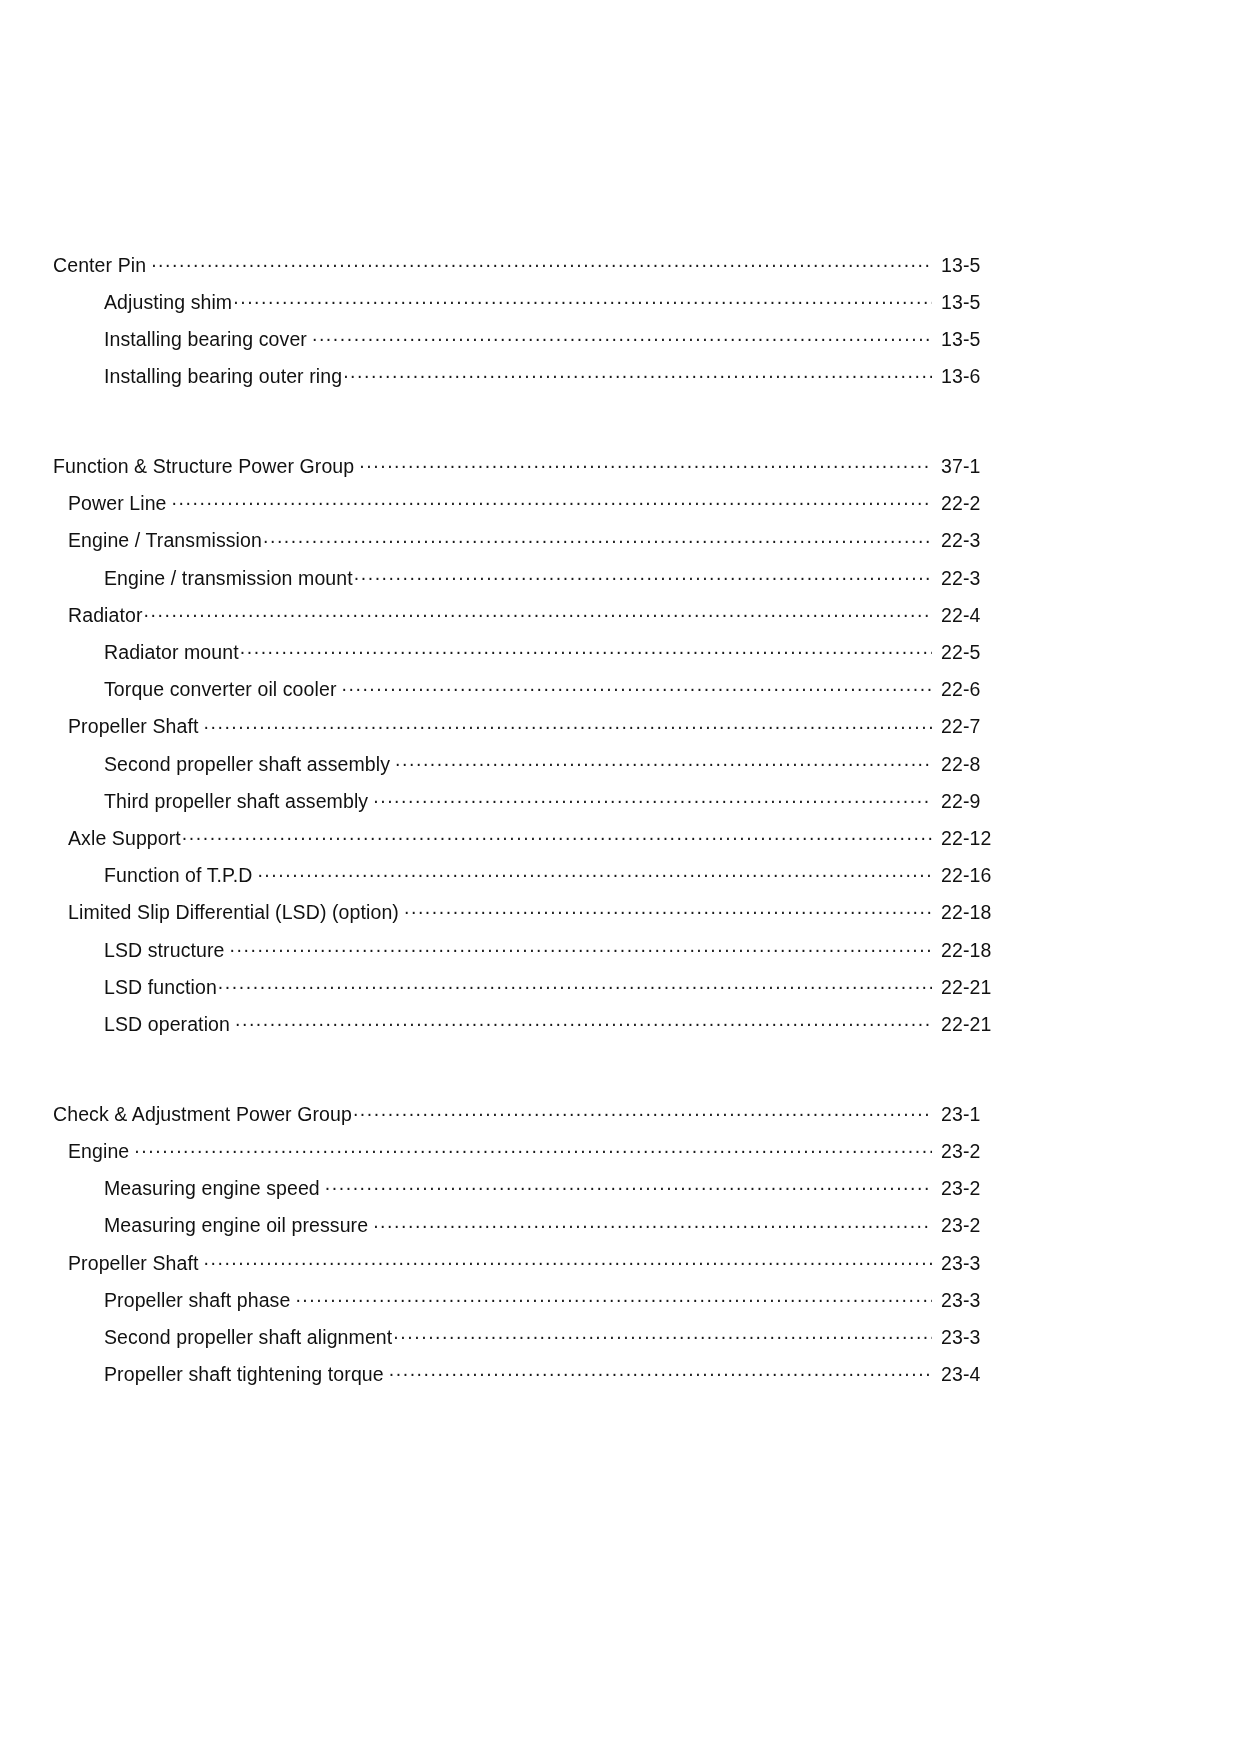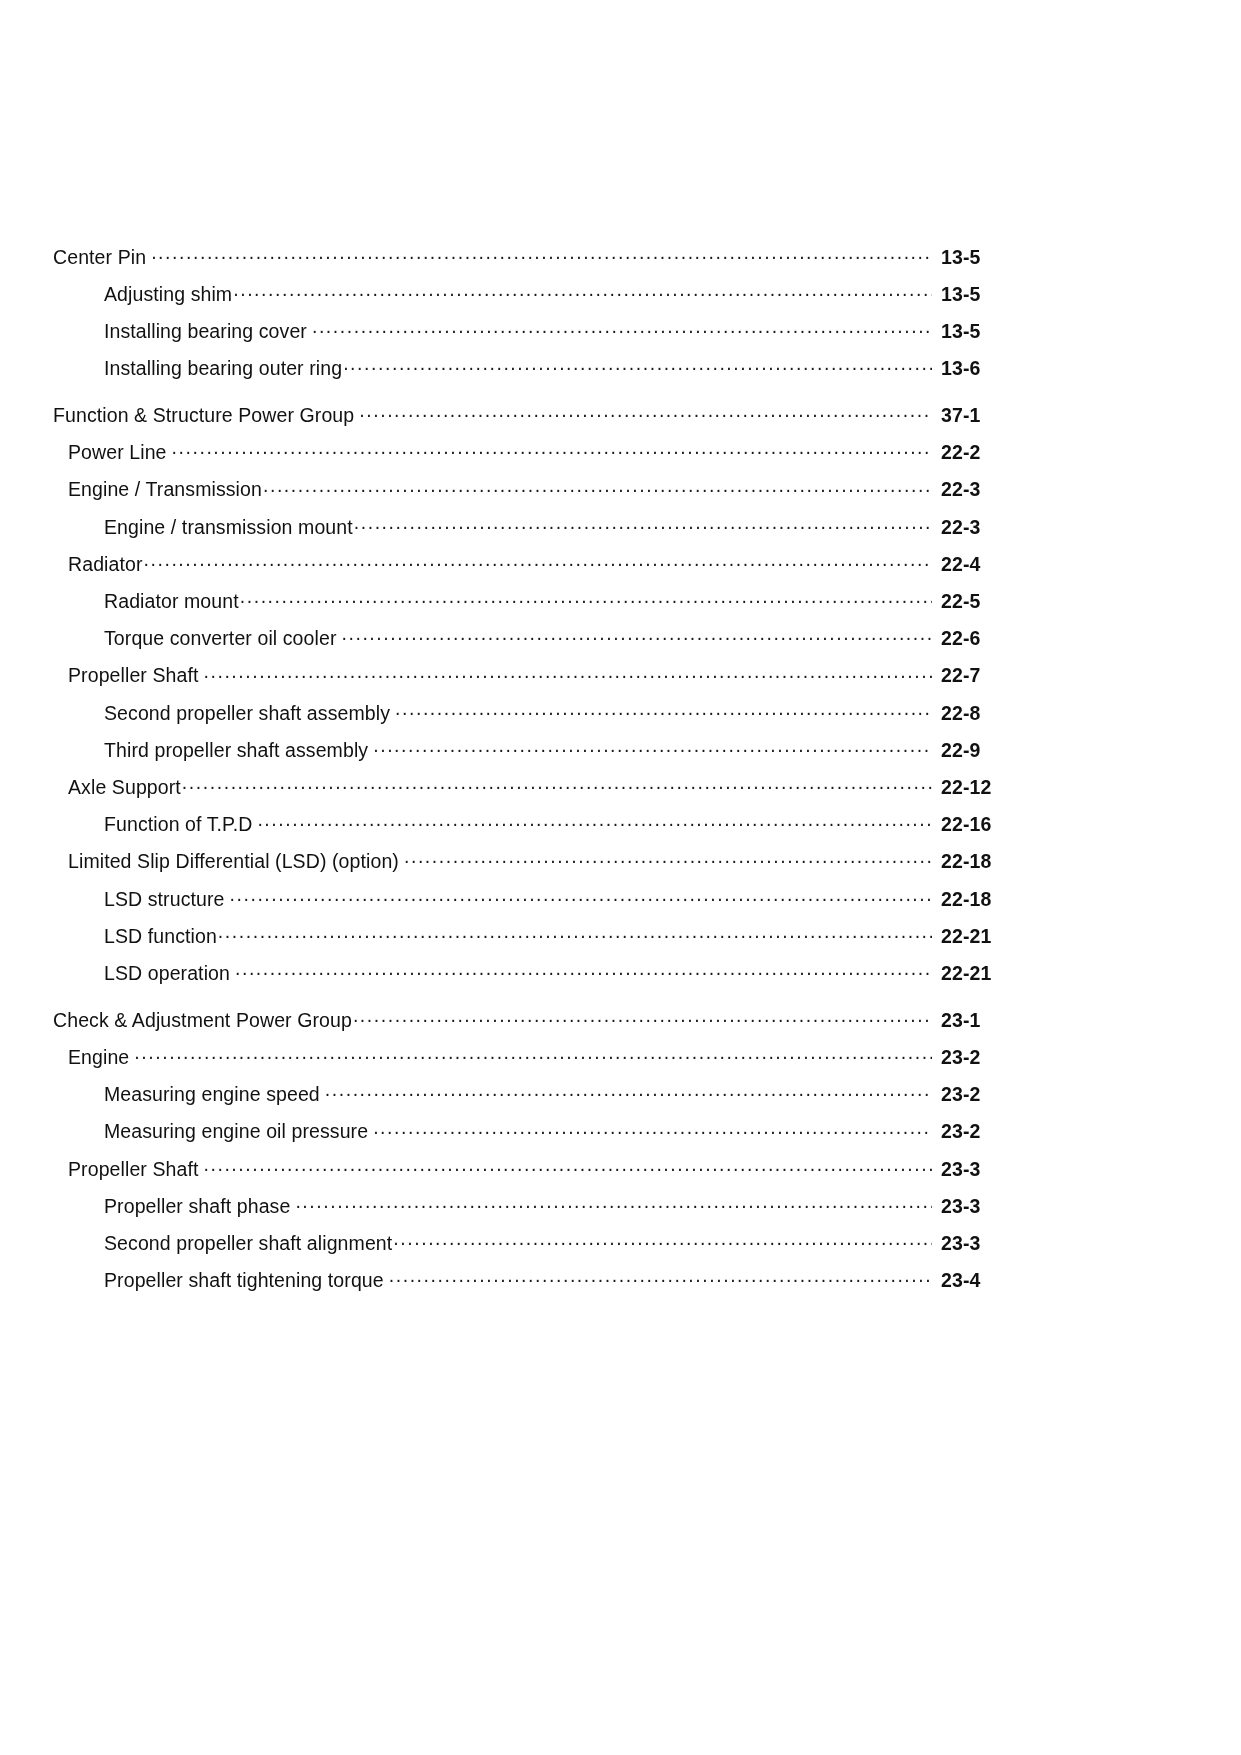--- a/index.html
+++ b/index.html
@@ -17,39 +17,39 @@
     width: 1241px;
     height: 1755px;
     background: #ffffff;
     margin: 0 auto;
     overflow: hidden;
     box-sizing: border-box;
   }
   .toc {
     position: absolute;
     left: 53px;
-    top: 244px;
+    top: 252px;
     width: 950px;
   }
   .toc-entry {
     display: flex;
     align-items: baseline;
     width: 100%;
     font-size: 19.5px;
     line-height: 1.0;
     color: #111111;
     letter-spacing: 0.1px;
     box-sizing: border-box;
   }
   
   .toc-entry + .toc-entry {
     margin-top: 14.2px;
   }
   .toc-entry.gap-before {
-    margin-top: 24px;
+    margin-top: 67px;
   }
 
   .lvl-0 { padding-left: 0px; }
   .lvl-1 { padding-left: 15px; }
   .lvl-2 { padding-left: 51px; }
 
   .entry-title {
     white-space: nowrap;
     flex: 0 0 auto;
   }
@@ -74,21 +74,20 @@
     overflow: hidden;
     display: block;
   }
   .entry-page {
     flex: 0 0 auto;
     width: 62px;
     text-align: left;
     white-space: nowrap;
     padding-left: 6px;
     font-size: 19.5px;
-    font-weight: bold;
   }
   
   .nospace .entry-leader { margin-left: 1px; }
 </style>
 </head>
 <body>
 
 <div class="page">
   <div class="toc" id="toc-root">
       <div class="toc-entry lvl-0">

